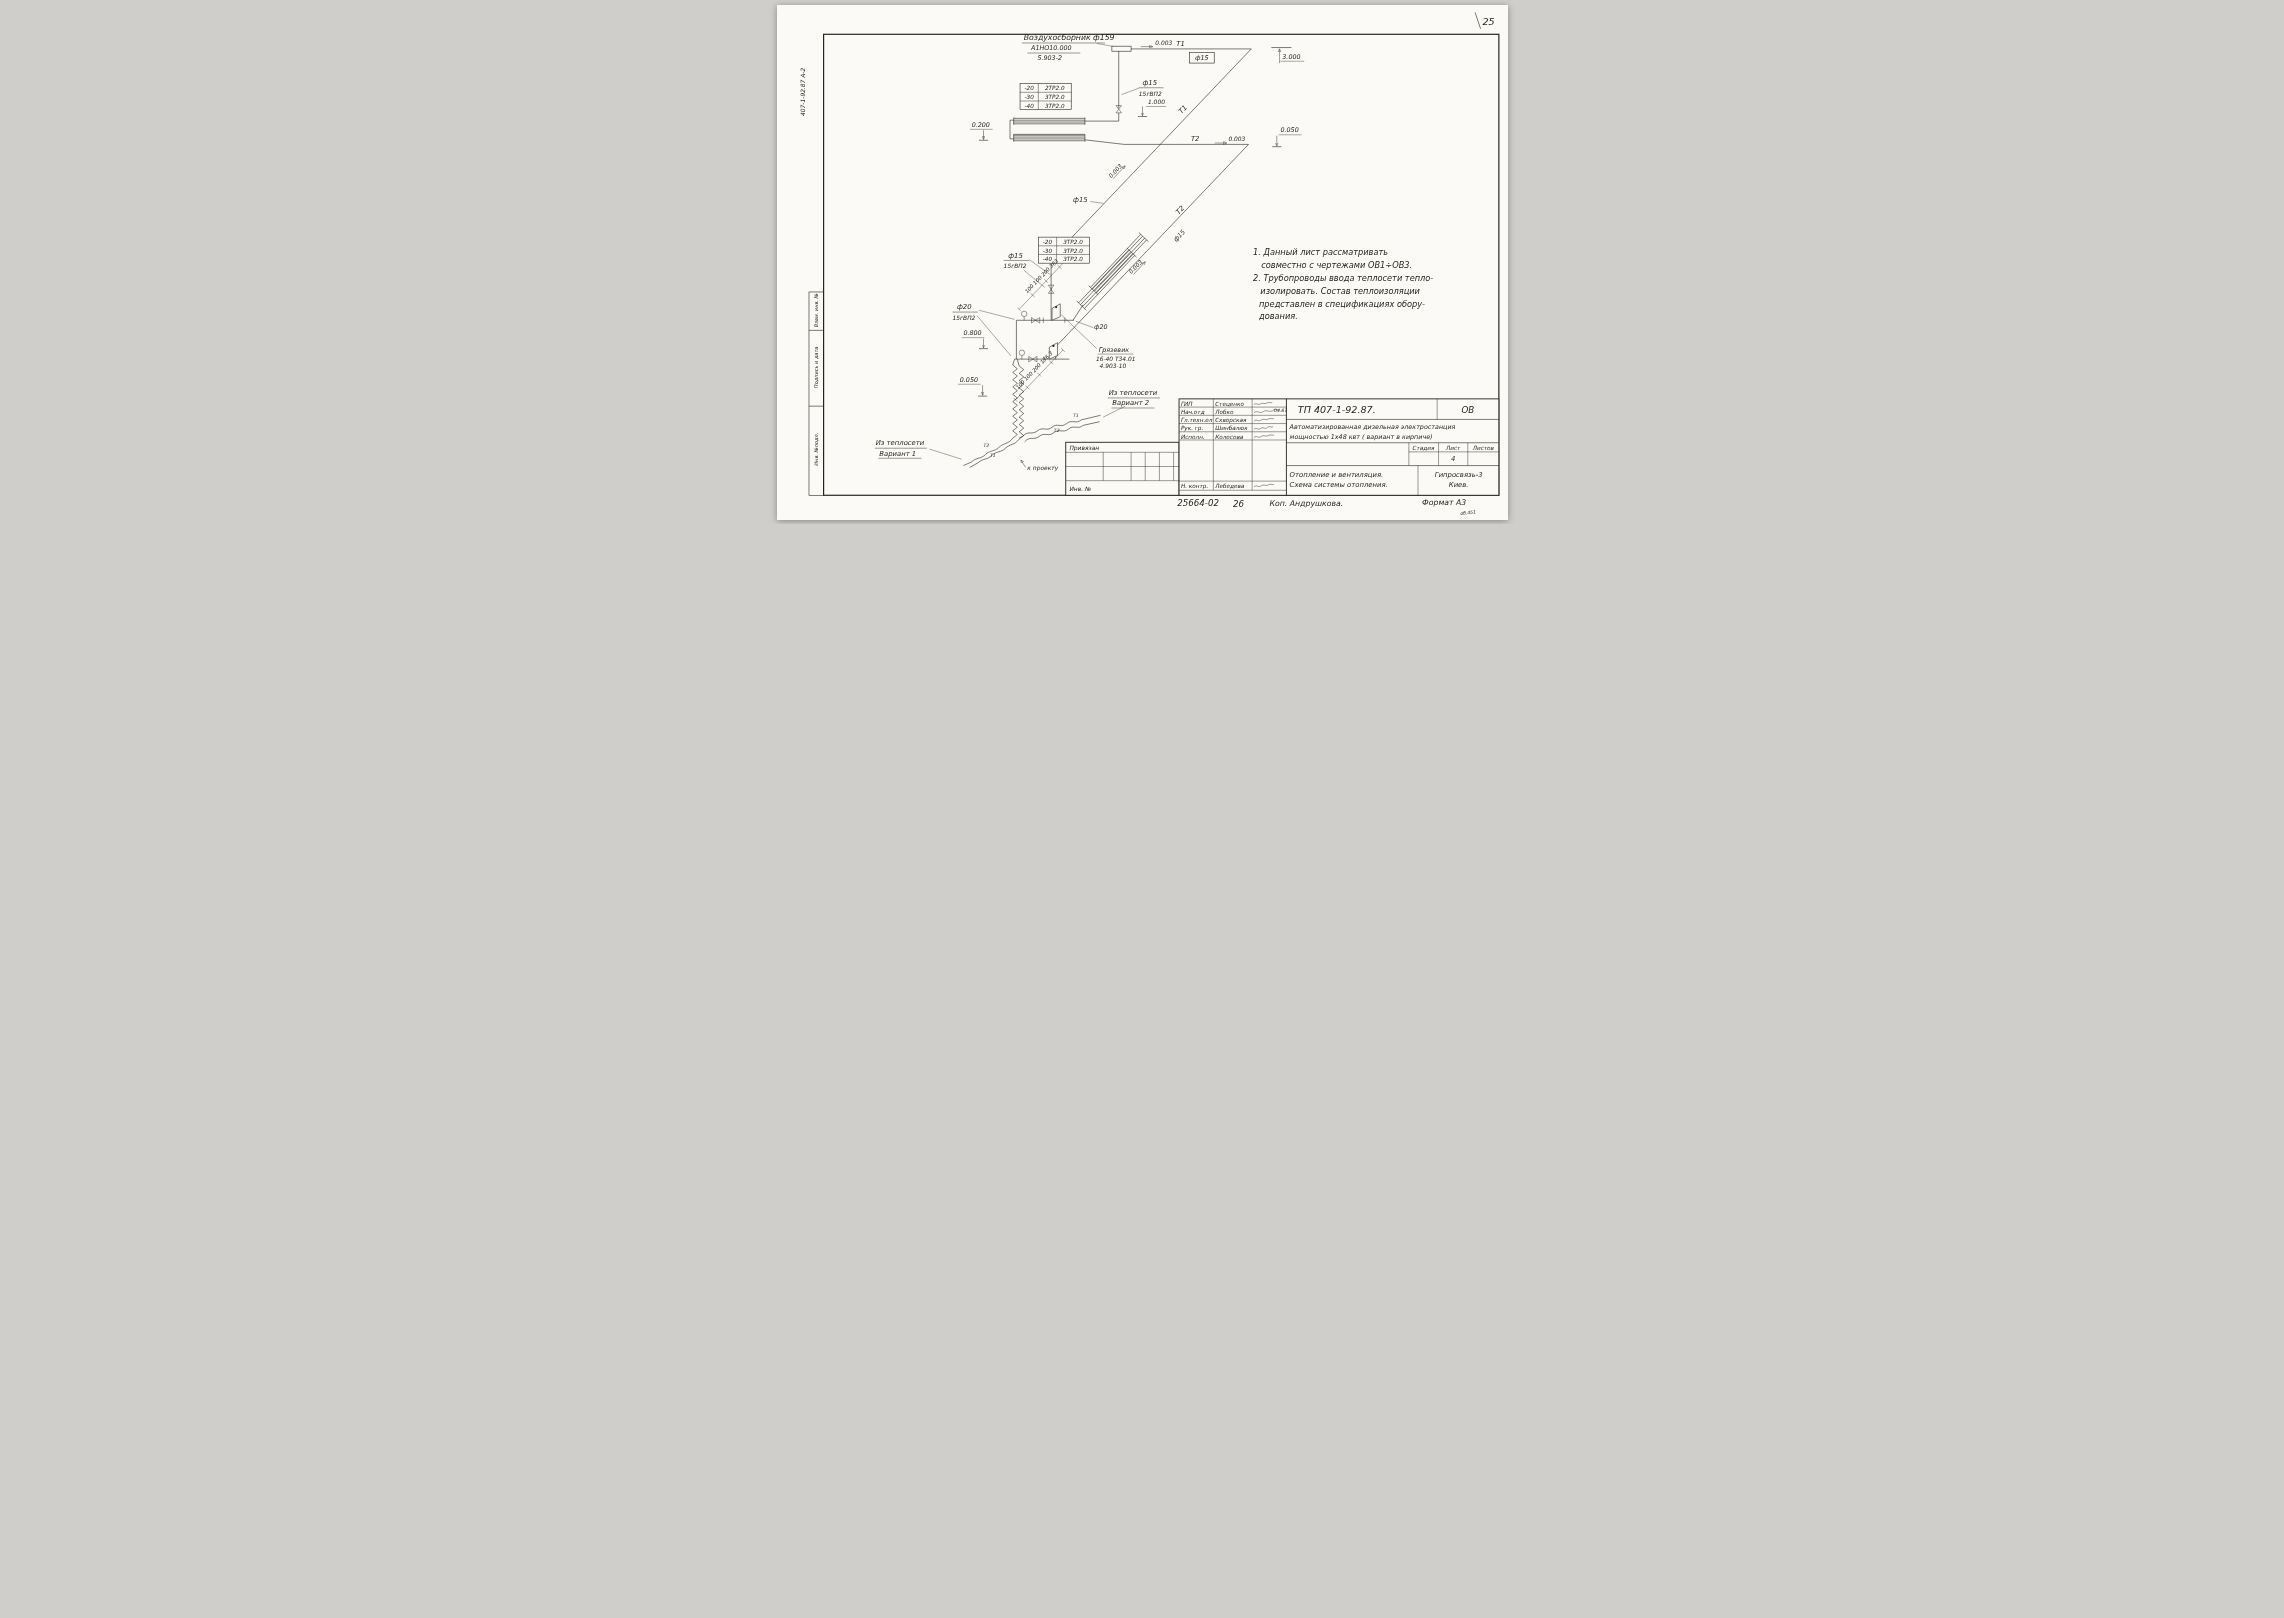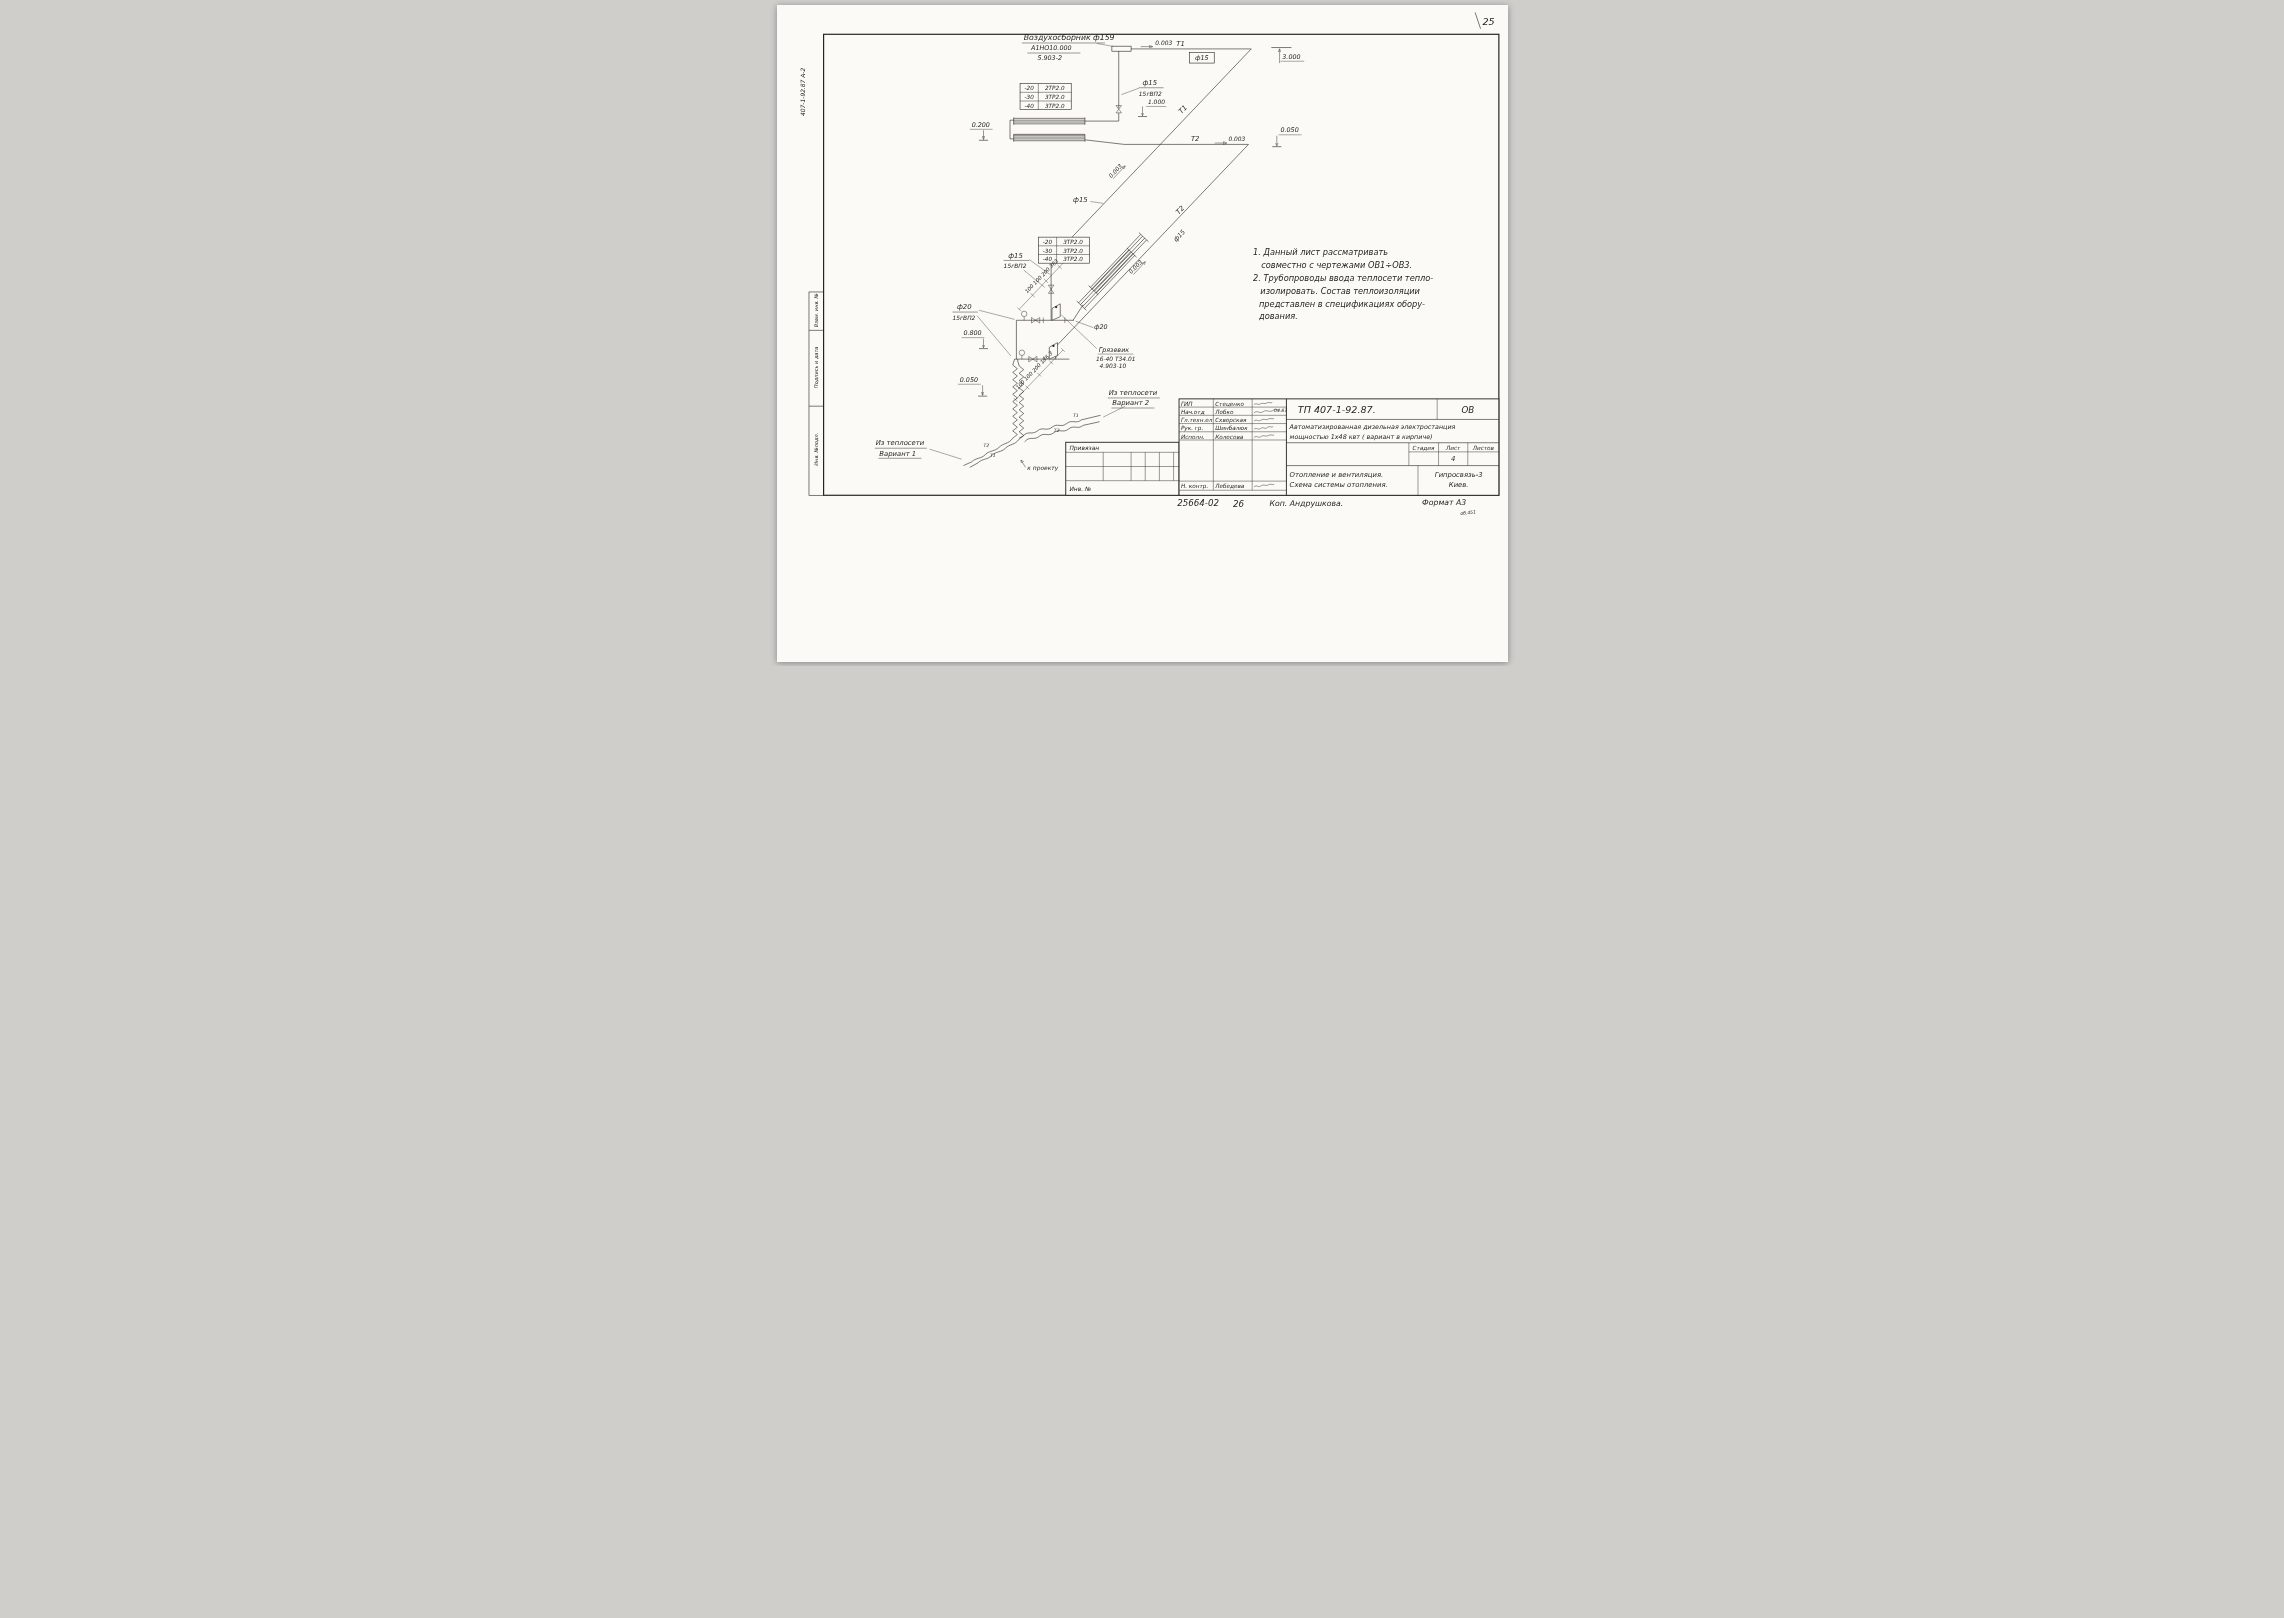--- a/index.html
+++ b/index.html
@@ -1,17 +1,17 @@
 <!DOCTYPE html>
 <html style="font-size:7.3px"><head>
 <meta charset="utf-8">
 <style>
   html,body{margin:0;padding:0;background:#cfcecb;}
   .wrap{display:flex;justify-content:center;padding:4.6px 0;}
-  .sheet{width:731px;height:657px;background:#fbfaf6;box-shadow:0 0.9px 6.4px rgba(0,0,0,.35);position:relative;}
+  .sheet{width:731px;height:515px;background:#fbfaf6;box-shadow:0 0.9px 6.4px rgba(0,0,0,.35);position:relative;}
   svg{display:block;}
   svg line, svg path, svg rect, svg circle, svg polyline{stroke:#26241f;fill:none;stroke-linecap:butt;}
   .w26{stroke-width:2.6;} .w20{stroke-width:2;} .w13{stroke-width:1.3;} .w10{stroke-width:1;} .w08{stroke-width:.85;}
   .paper{fill:#fbfaf6;}
   .dotf{fill:#26241f;stroke:none;}
   text{fill:#211f1a;font-family:"DejaVu Sans",sans-serif;font-style:italic;stroke:none;}
   .fs21{font-size:21px;} .fs19{font-size:19px;} .fs18{font-size:18px;} .fs17{font-size:17px;}
   .fs15{font-size:15px;} .fs14{font-size:14px;} .fs13{font-size:13px;} .fs125{font-size:12.5px;}
   .fs115{font-size:11.5px;} .fs11{font-size:11px;} .fs10{font-size:10px;}
   .mid{text-anchor:middle;}

